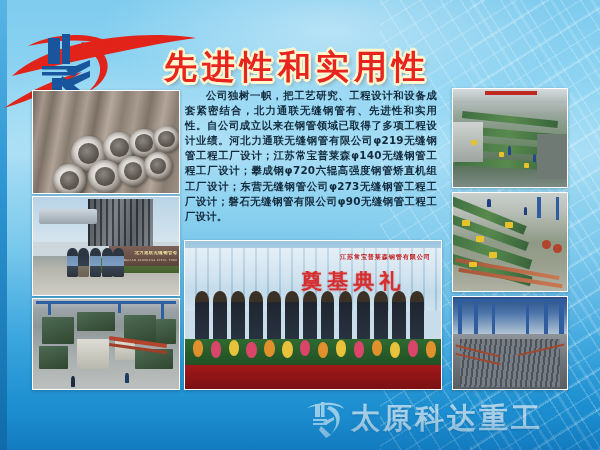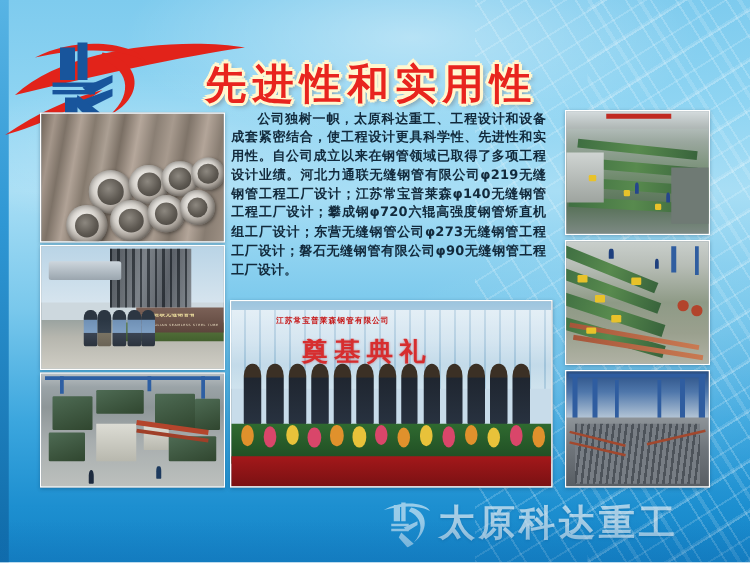--- a/index.html
+++ b/index.html
@@ -72,20 +72,21 @@
     text-align:justify;text-justify:inter-character;
     text-indent:21px;
     letter-spacing:.2px;
   }
 
   
   .photo{
     position:absolute;border:1.6px solid #ffffff;box-sizing:border-box;
     overflow:hidden;box-shadow:0 1px 3px rgba(0,40,70,.30);
     background:#8d9aa4;
+    text-align:right;
   }
   .ph-in{position:absolute;inset:0;}
 
   
   .p1-bg{
     background:
       linear-gradient(100deg,
         #6e6257 0%, #a4968a 7%, #7d7267 13%, #b0a296 20%, #857a6e 27%,
         #ab9f93 34%, #7a6f64 41%, #b5a79b 49%, #8a7f74 57%, #a79a8e 65%,
         #7f7469 73%, #b3a599 82%, #877c71 90%, #9d9084 100%);
@@ -206,21 +207,21 @@
       <rect x="20" y="42" width="34" height="3.5" fill="#18559c"></rect>
       <rect x="30" y="48" width="10" height="18" fill="#18559c"></rect>
       <path d="M44,40 L68,30 L68,36 L50,46 Z" fill="#18559c"></path>
       <path d="M44,50 L68,41 L68,47 L50,56 Z" fill="#18559c"></path>
       <path d="M40,46 L58,60 L50,66 L38,54 Z" fill="#18559c"></path>
     </svg>
   </div>
 
   <div class="title">先进性和实用性</div>
 
-  <div class="body-text">公司独树一帜，太原科达重工、工程设计和设备成套紧密结合，使工程设计更具科学性、先进性和实用性。自公司成立以来在钢管领域已取得了多项工程设计业绩。河北力通联无缝钢管有限公司φ219无缝钢管工程工厂设计；江苏常宝普莱森φ140无缝钢管工程工厂设计；攀成钢φ720六辊高强度钢管矫直机组工厂设计；东营无缝钢管公司φ273无缝钢管工程工厂设计；磐石无缝钢管有限公司φ90无缝钢管工程工厂设计。</div>
+  <div class="body-text">公司独树一帜，把工艺研究、工程设计和设备成套紧密结合，北力通联无缝钢管有、先进性和实用性。自公司成立以来在钢管领域已取得了多项工程设计业绩。河北力通联无缝钢管有限公司φ219无缝钢管工程工厂设计；江苏常宝普莱森φ140无缝钢管工程工厂设计；攀成钢φ720六辊高强度钢管矫直机组工厂设计；东营无缝钢管公司φ273无缝钢管工程工厂设计；磐石无缝钢管有限公司φ90无缝钢管工程工厂设计。</div>
 
   <div class="photo" style="left:32px;top:90px;width:148px;height:104px;">
     <div class="ph-in p1-bg"></div>
     <div class="pipe" style="left:26%;top:44%;width:24%;height:34%;"></div>
     <div class="pipe" style="left:48%;top:40%;width:22%;height:31%;"></div>
     <div class="pipe" style="left:66%;top:37%;width:20%;height:28%;"></div>
     <div class="pipe" style="left:82%;top:34%;width:19%;height:26%;"></div>
     <div class="pipe" style="left:38%;top:68%;width:23%;height:32%;"></div>
     <div class="pipe" style="left:58%;top:64%;width:21%;height:29%;"></div>
     <div class="pipe" style="left:76%;top:60%;width:19%;height:27%;"></div>

